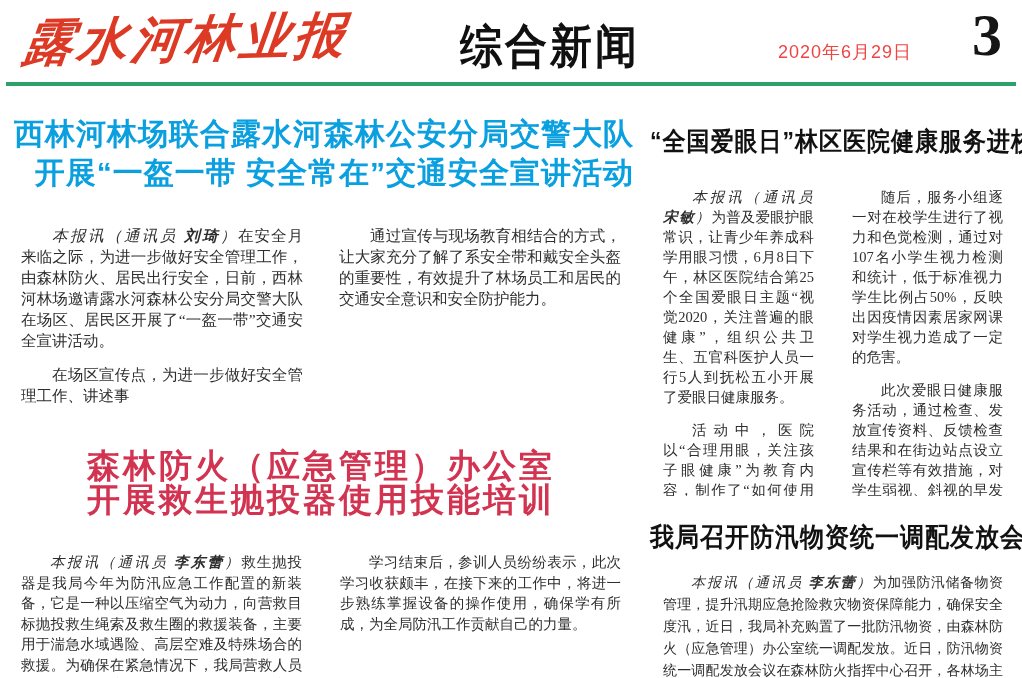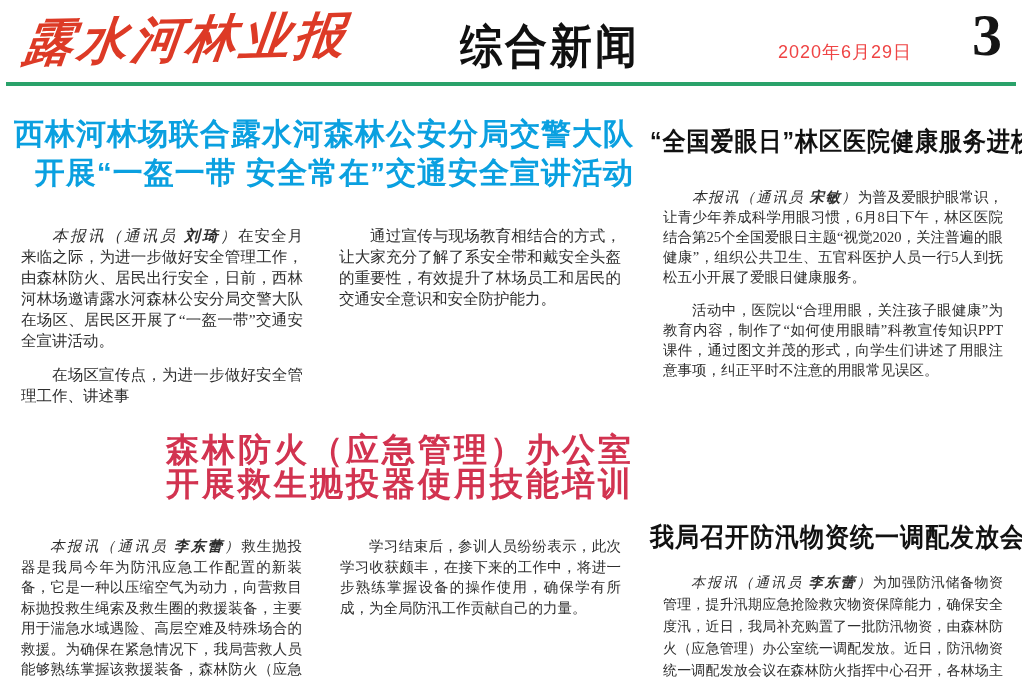--- a/index.html
+++ b/index.html
@@ -46,25 +46,25 @@
   .right-section { position:absolute; left:650px; top:104px; width:366px; }
 
   
   .hl-blue {
     font-family:"Liberation Sans", sans-serif;
     color:var(--headline-blue,#0aa0e0);
     font-size:30px; line-height:39px; font-weight:800;
     text-align:right; letter-spacing:1px; white-space:nowrap;
   }
   .hl-red {
-    margin-top:8px;
+    margin-top:24px;
     font-family:"Liberation Serif", serif;
     color:var(--headline-red,#d23350);
     font-size:33px; line-height:34px; font-weight:bold;
-    text-align:right; letter-spacing:3px; white-space:nowrap;
+    text-align:center; letter-spacing:3px; white-space:nowrap;
   }
   .hl-dark {
     font-family:"Liberation Sans", sans-serif;
     color:#111111; font-weight:800; text-align:center;
     letter-spacing:1px; white-space:nowrap;
   }
   .hl-eye   { font-size:23px; line-height:32px; transform:scaleY(1.12); transform-origin:top; }
   .hl-flood { font-size:24px; line-height:32px; margin-top:24px; transform:scaleY(1.1); transform-origin:top; }
 
   
@@ -132,20 +132,24 @@
 
   <section class="right-section">
 
     <article>
       <h2 class="hl-dark hl-eye">“全国爱眼日”林区医院健康服务进校园</h2>
       <div class="cols a3-cols">
         <div class="col">
           <p class="para"><span class="byline"><span>本报讯（通讯员 </span><b>宋敏</b><span>）</span></span><span>为普及爱眼护眼常识，让青少年养成科学用眼习惯，6月8日下午，林区医院结合第25个全国爱眼日主题“视觉2020，关注普遍的眼健康”，组织公共卫生、五官科医护人员一行5人到抚松五小开展了爱眼日健康服务。</span></p>
           <p class="para">活动中，医院以“合理用眼，关注孩子眼健康”为教育内容，制作了“如何使用眼睛”科教宣传知识PPT课件，通过图文并茂的形式，向学生们讲述了用眼注意事项，纠正平时不注意的用眼常见误区。</p>
         </div>
+        <div class="col">
+          <p class="para">随后，服务小组逐一对在校学生进行了视力和色觉检测，通过对107名小学生视力检测和统计，低于标准视力学生比例占50%，反映出因疫情因素居家网课对学生视力造成了一定的危害。</p>
+          <p class="para">此次爱眼日健康服务活动，通过检查、发放宣传资料、反馈检查结果和在街边站点设立宣传栏等有效措施，对学生弱视、斜视的早发现、早干预、早治疗和培养学生良好用眼习惯，保护儿童及青少年的健康成长方面起到了积极的推动作用。</p>
+        </div>
       </div>
     </article>
 
     <article>
       <h2 class="hl-dark hl-flood">我局召开防汛物资统一调配发放会议</h2>
       <div class="flood-body">
         <p class="para"><span class="byline"><span>本报讯（通讯员 </span><b>李东蕾</b><span>）</span></span><span>为加强防汛储备物资管理，提升汛期应急抢险救灾物资保障能力，确保安全度汛，近日，我局补充购置了一批防汛物资，由森林防火（应急管理）办公室统一调配发放。近日，防汛物资统一调配发放会议在森林防火指挥中心召开，各林场主管场长参加会议。</span></p>
 
       </div>
     </article>

